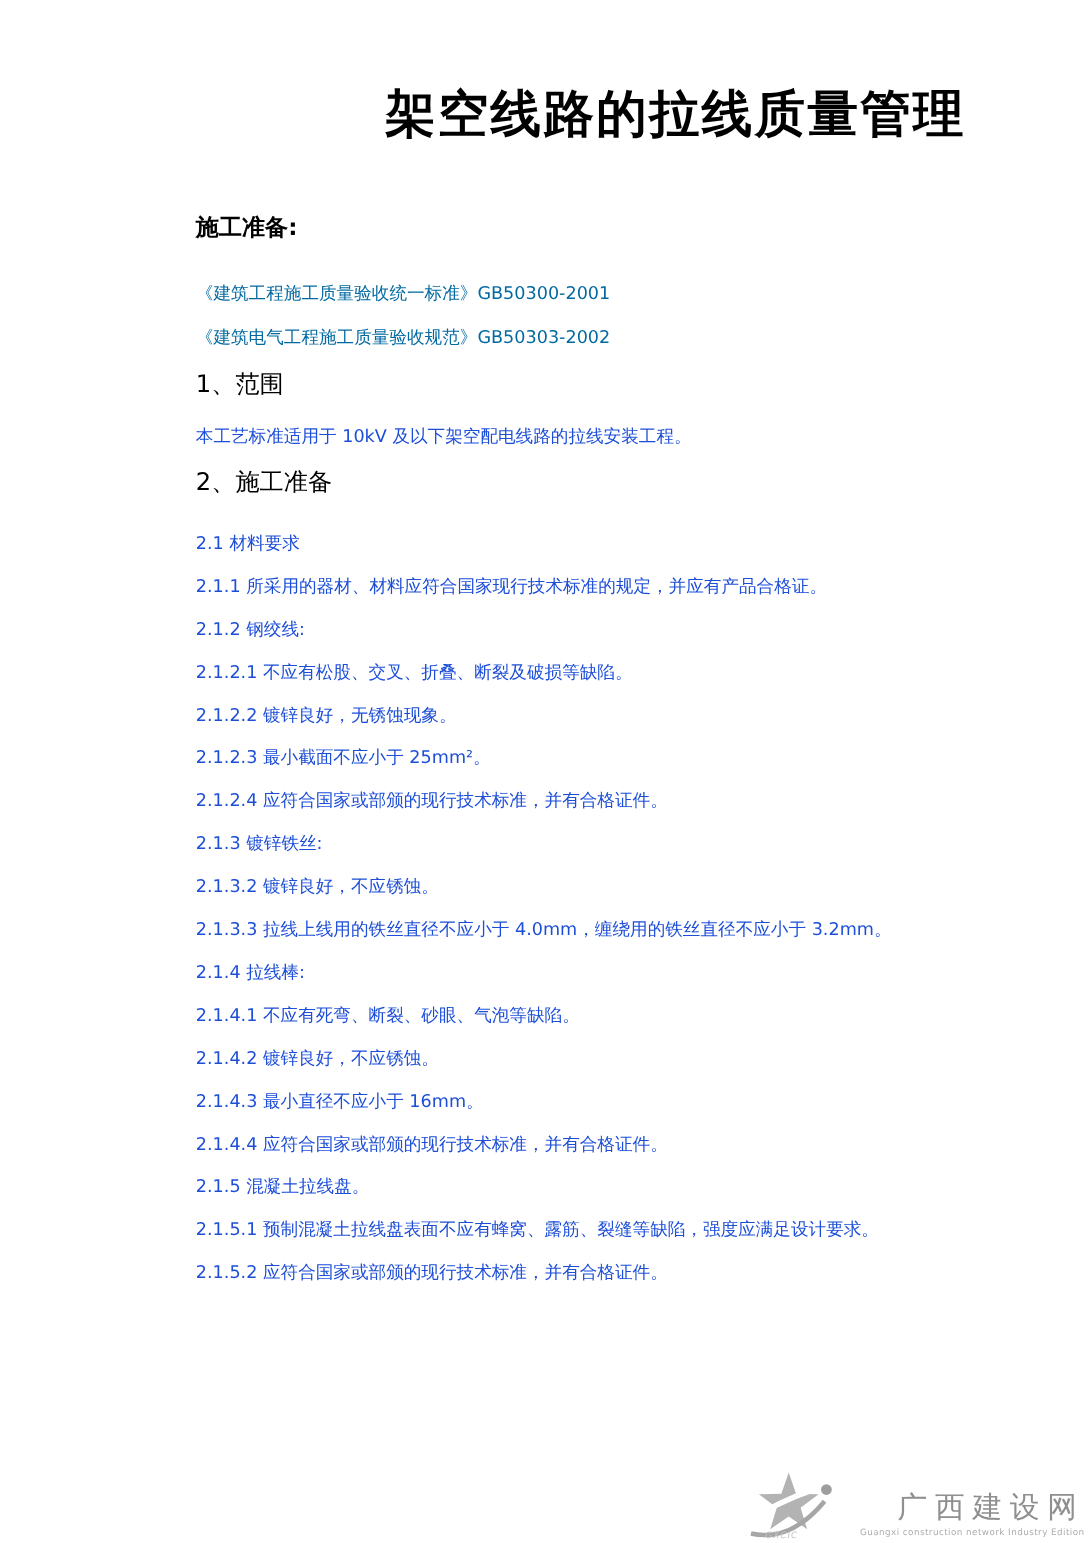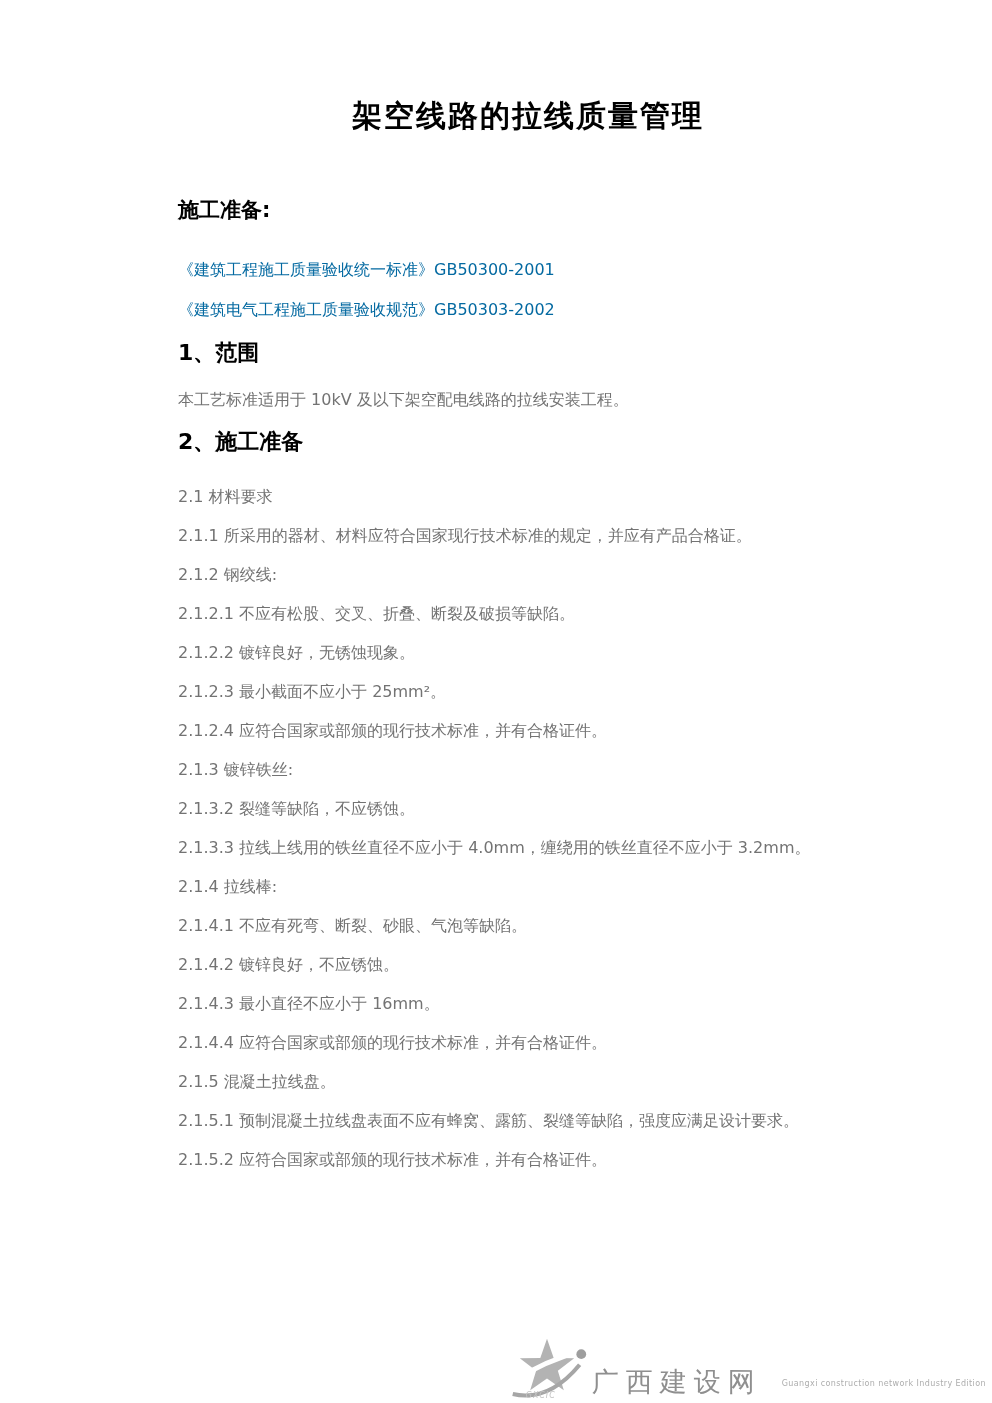--- a/index.html
+++ b/index.html
@@ -15,55 +15,55 @@
     color: #000000;
     overflow: hidden;
   }
   .doc {
     position: absolute;
     left: 178px;
     top: 0;
     width: 700px;
   }
   .doc-title {
-    margin: 98px 0 62px 0;
-    font-size: 30px;
+    margin: 76px 0 62px 0;
+    font-size: 46px;
     font-weight: bold;
     letter-spacing: 2px;
-    text-align: center;
+    text-align: right;
     line-height: 1.2;
     color: #000000;
   }
   .standards-heading {
     font-size: 21px;
     font-weight: bold;
     margin: 0 0 34px 0;
     line-height: 28px;
   }
   .std-para {
     font-size: 16px;
     line-height: 23px;
     margin: 0 0 17px 0;
     color: #0369a1;
   }
   .section-heading {
     font-size: 22px;
-    font-weight: bold;
+    font-weight: normal;
     margin: 16px 0 20px 0;
     line-height: 30px;
     color: #000000;
   }
   .section-heading.prep {
     margin-bottom: 28px;
   }
   .para {
     font-size: 16px;
     line-height: 23px;
     margin: 0 0 16px 0;
-    color: #737373;
+    color: #1d4ed8;
   }
   
   .footer {
     position: absolute;
     right: 6px;
     bottom: 4px;
     display: flex;
     align-items: flex-end;
   }
   .logo-mark {
@@ -82,22 +82,22 @@
     left: 8px;
     bottom: -1px;
     font-size: 8px;
     font-style: italic;
     color: #c3c3c3;
     letter-spacing: 1px;
     margin-left: 12px;
   }
   .logo-text-col {
     display: flex;
-    flex-direction: row;
-    align-items: center;
+    flex-direction: column;
+    align-items: flex-end;
     padding-bottom: 2px;
   }
   .logo-brand {
     font-size: 27px;
     color: #8f8f8f;
     letter-spacing: 7px;
     line-height: 30px;
     white-space: nowrap;
     font-family: "DejaVu Serif", "Liberation Serif", serif;
   }
@@ -128,21 +128,21 @@
   <h2 class="section-heading prep">2、施工准备</h2>
 
   <p class="para">2.1 材料要求</p>
   <p class="para">2.1.1 所采用的器材、材料应符合国家现行技术标准的规定，并应有产品合格证。</p>
   <p class="para">2.1.2 钢绞线:</p>
   <p class="para">2.1.2.1 不应有松股、交叉、折叠、断裂及破损等缺陷。</p>
   <p class="para">2.1.2.2 镀锌良好，无锈蚀现象。</p>
   <p class="para">2.1.2.3 最小截面不应小于 25mm²。</p>
   <p class="para">2.1.2.4 应符合国家或部颁的现行技术标准，并有合格证件。</p>
   <p class="para">2.1.3 镀锌铁丝:</p>
-  <p class="para">2.1.3.2 裂缝等缺陷，不应锈蚀。</p>
+  <p class="para">2.1.3.2 镀锌良好，不应锈蚀。</p>
   <p class="para">2.1.3.3 拉线上线用的铁丝直径不应小于 4.0mm，缠绕用的铁丝直径不应小于 3.2mm。</p>
   <p class="para">2.1.4 拉线棒:</p>
   <p class="para">2.1.4.1 不应有死弯、断裂、砂眼、气泡等缺陷。</p>
   <p class="para">2.1.4.2 镀锌良好，不应锈蚀。</p>
   <p class="para">2.1.4.3 最小直径不应小于 16mm。</p>
   <p class="para">2.1.4.4 应符合国家或部颁的现行技术标准，并有合格证件。</p>
   <p class="para">2.1.5 混凝土拉线盘。</p>
   <p class="para">2.1.5.1 预制混凝土拉线盘表面不应有蜂窝、露筋、裂缝等缺陷，强度应满足设计要求。</p>
   <p class="para">2.1.5.2 应符合国家或部颁的现行技术标准，并有合格证件。</p>
 

